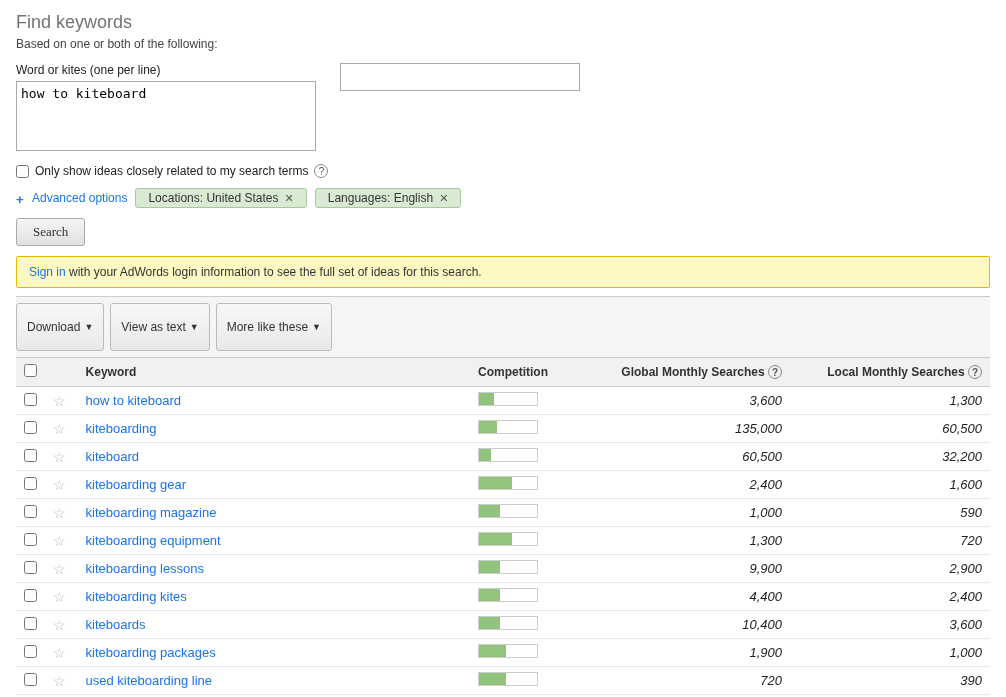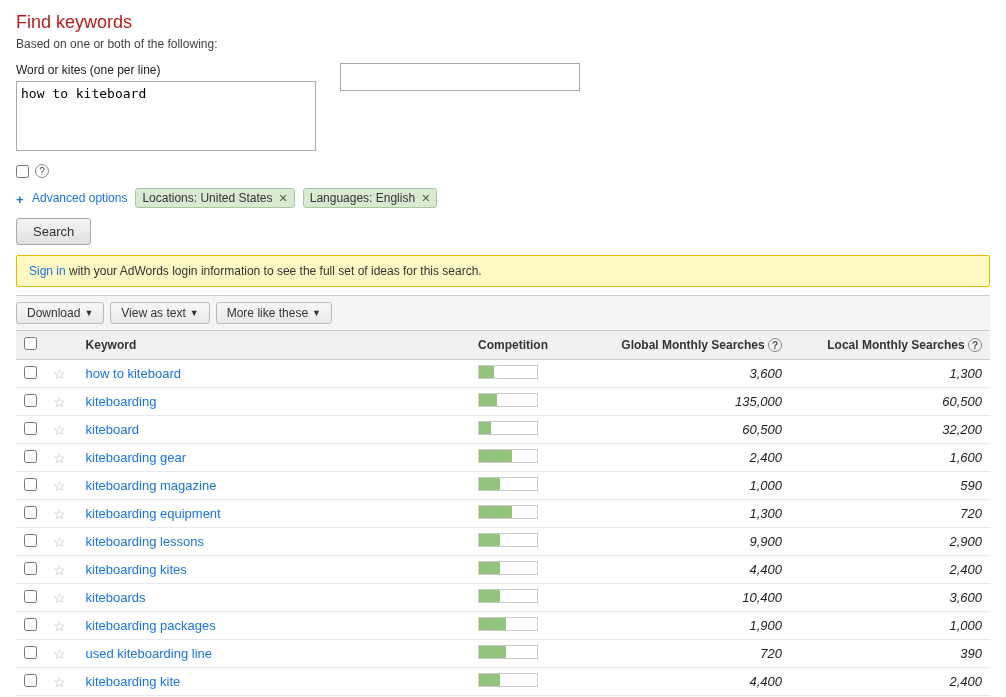--- a/index.html
+++ b/index.html
@@ -1,36 +1,36 @@
 <!DOCTYPE html>
 <html><head>
   <meta charset="utf-8">
   <style>
     * { box-sizing: border-box; margin: 0; padding: 0; }
     body { font-family: Arial, sans-serif; font-size: 13px; color: #222; background: #fff; }
     .page { padding: 12px 16px; }
-    h1 { font-size: 18px; font-weight: normal; color: #b91c1c; margin-bottom: 4px; }
+    h1 { font-size: 18px; font-weight: normal; color: #737373; margin-bottom: 4px; }
     .subtitle { font-size: 12px; color: #444; margin-bottom: 12px; }
     .form-row { display: flex; gap: 24px; margin-bottom: 10px; }
     .form-group label { font-size: 12px; font-weight: bold; margin-bottom: 4px; display: block; }
     .form-group label span { font-weight: normal; }
     .form-group textarea { width: 300px; height: 70px; border: 1px solid #aaa; padding: 4px; font-size: 13px; resize: none; }
     .form-group input[type="text"] { width: 240px; height: 28px; border: 1px solid #aaa; padding: 4px; font-size: 13px; }
     .checkbox-row { display: flex; align-items: center; gap: 6px; margin-bottom: 10px; font-size: 12px; }
     .checkbox-row input { margin: 0; }
     .help-icon { display: inline-block; width: 14px; height: 14px; border-radius: 50%; border: 1px solid #888; text-align: center; line-height: 13px; font-size: 10px; color: #555; cursor: default; }
     .options-row { display: flex; align-items: center; gap: 8px; margin-bottom: 10px; flex-wrap: wrap; }
     .advanced-link { color: #1a73e8; font-size: 12px; cursor: pointer; text-decoration: none; display: flex; align-items: center; gap: 2px; }
-    .tag { display: inline-flex; align-items: center; gap: 4px; background: #d9ead3; border: 1px solid #a8c7a0; border-radius: 3px; padding: 2px 6px; font-size: 12px; color: #333; }
+    .tag { display: inline-flex; align-items: center; gap: 4px; background: #d9ead3; border: 1px solid #a8c7a0; border-radius: 3px; padding: 2px 12px; font-size: 12px; color: #333; }
     .tag .x-btn { cursor: pointer; color: #555; font-size: 11px; margin-left: 2px; }
-    .search-btn { padding: 5px 16px; background: linear-gradient(#f5f5f5, #e0e0e0); border: 1px solid #aaa; border-radius: 3px; font-size: 13px; cursor: pointer; color: #333; margin-bottom: 10px; }
+    .search-btn { padding: 5px 16px; background: linear-gradient(#f5f5f5, #e0e0e0); border: 1px solid #aaa; border-radius: 3px; font-size: 13px; cursor: pointer; color: #333; margin-bottom: 10px; font-family: Liberation Serif, serif; }
     .signin-banner { background: #fef9c3; border: 1px solid #e6b800; padding: 8px 12px; font-size: 12px; color: #333; margin-bottom: 8px; border-radius: 2px; }
     .signin-banner a { color: #1a73e8; text-decoration: none; }
     .toolbar { display: flex; align-items: center; gap: 6px; padding: 6px 0; border-top: 1px solid #ccc; border-bottom: 1px solid #ccc; margin-bottom: 0; background: #f5f5f5; }
-    .dropdown-btn { display: inline-flex; align-items: center; gap: 4px; padding: 3px 10px; background: linear-gradient(#f8f8f8, #e8e8e8); border: 1px solid #bbb; border-radius: 3px; font-size: 12px; cursor: pointer; color: #333; }
+    .dropdown-btn { display: inline-flex; align-items: center; gap: 4px; padding: 16px 10px; background: linear-gradient(#f8f8f8, #e8e8e8); border: 1px solid #bbb; border-radius: 3px; font-size: 12px; cursor: pointer; color: #333; }
     .dropdown-btn .arrow { font-size: 9px; }
     .table-container { overflow-x: auto; }
     table { width: 100%; border-collapse: collapse; font-size: 13px; }
     thead tr { background: #f1f1f1; border-bottom: 1px solid #ccc; }
     th { padding: 6px 8px; text-align: left; font-size: 12px; font-weight: bold; color: #333; border-bottom: 1px solid #ccc; white-space: nowrap; }
     th.right { text-align: right; }
     td { padding: 5px 8px; border-bottom: 1px solid #e8e8e8; vertical-align: middle; }
     td.right { text-align: right; font-style: italic; }
     .keyword-link { color: #1a73e8; text-decoration: none; font-size: 13px; }
     .star-icon { color: #bbb; font-size: 14px; cursor: pointer; margin-right: 4px; }
@@ -59,20 +59,21 @@
       </label>
       <textarea style="">how to kiteboard</textarea>
     </div>
     <div class="form-group">
       <input type="text" value="" style="">
     </div>
   </div>
 
   <div class="checkbox-row">
     <input type="checkbox" style="">
+    <span>Only show ideas closely related to my search terms</span>
     <span class="help-icon">?</span>
   </div>
 
   <div class="options-row">
     <a class="advanced-link">
       <span class="plus-icon">+</span>
       <span>Advanced options</span>
     </a>
     <span class="tag">
       <span>Locations: United States</span>

